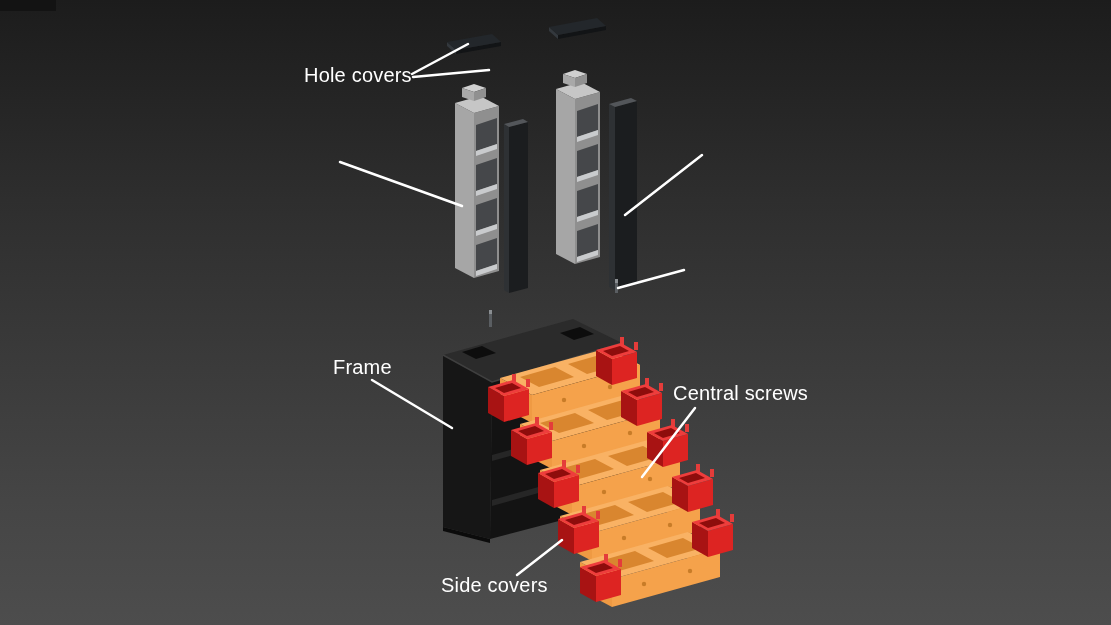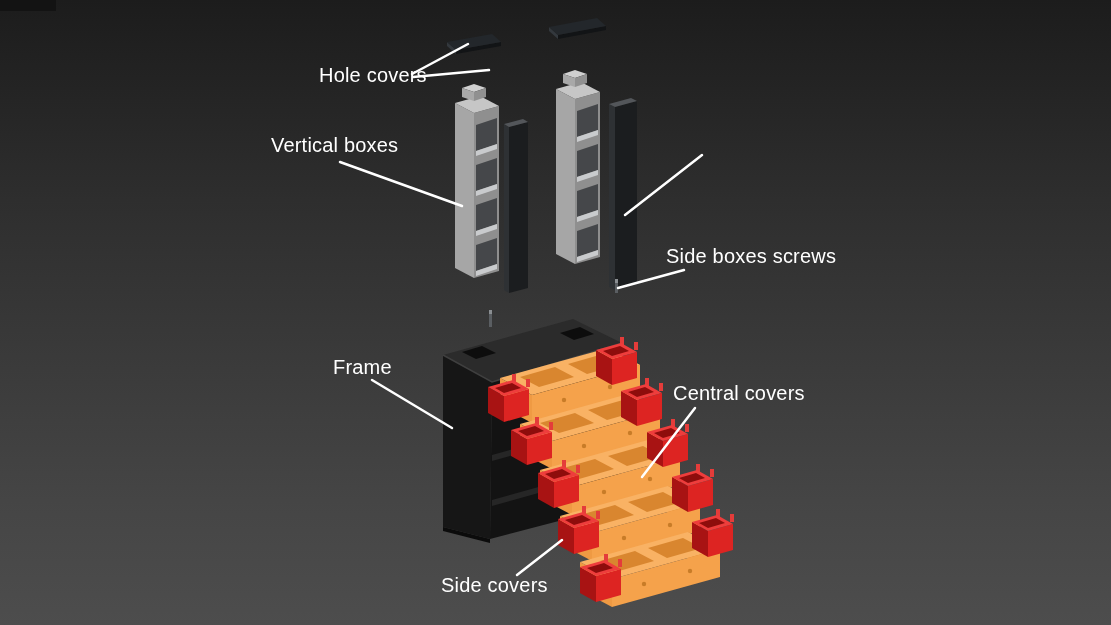--- a/index.html
+++ b/index.html
@@ -266,19 +266,17 @@
       <line class="leader" x1="413" y1="77" x2="489" y2="70"></line>
       <line class="leader" x1="340" y1="162" x2="462" y2="206"></line>
       <line class="leader" x1="702" y1="155" x2="625" y2="215"></line>
       <line class="leader" x1="684" y1="270" x2="618" y2="288"></line>
       <line class="leader" x1="372" y1="380" x2="452" y2="428"></line>
       <line class="leader" x1="695" y1="408" x2="642" y2="477"></line>
       <line class="leader" x1="517" y1="575" x2="562" y2="540"></line>
     </g>
   </svg>
 
-  <div class="label" style="left:319px;top:64px">Hole covers</div>
-  <div class="label" style="left:271px;top:134px">Vertical boxes</div>
-  <div class="label" style="left:666px;top:245px">Side boxes screws</div>
+  <div class="label" style="left:304px;top:64px">Hole covers</div>
   <div class="label" style="left:333px;top:356px">Frame</div>
-  <div class="label" style="left:673px;top:382px">Central covers</div>
+  <div class="label" style="left:673px;top:382px">Central screws</div>
   <div class="label" style="left:441px;top:574px">Side covers</div>
 </div>
 
 </body></html>

